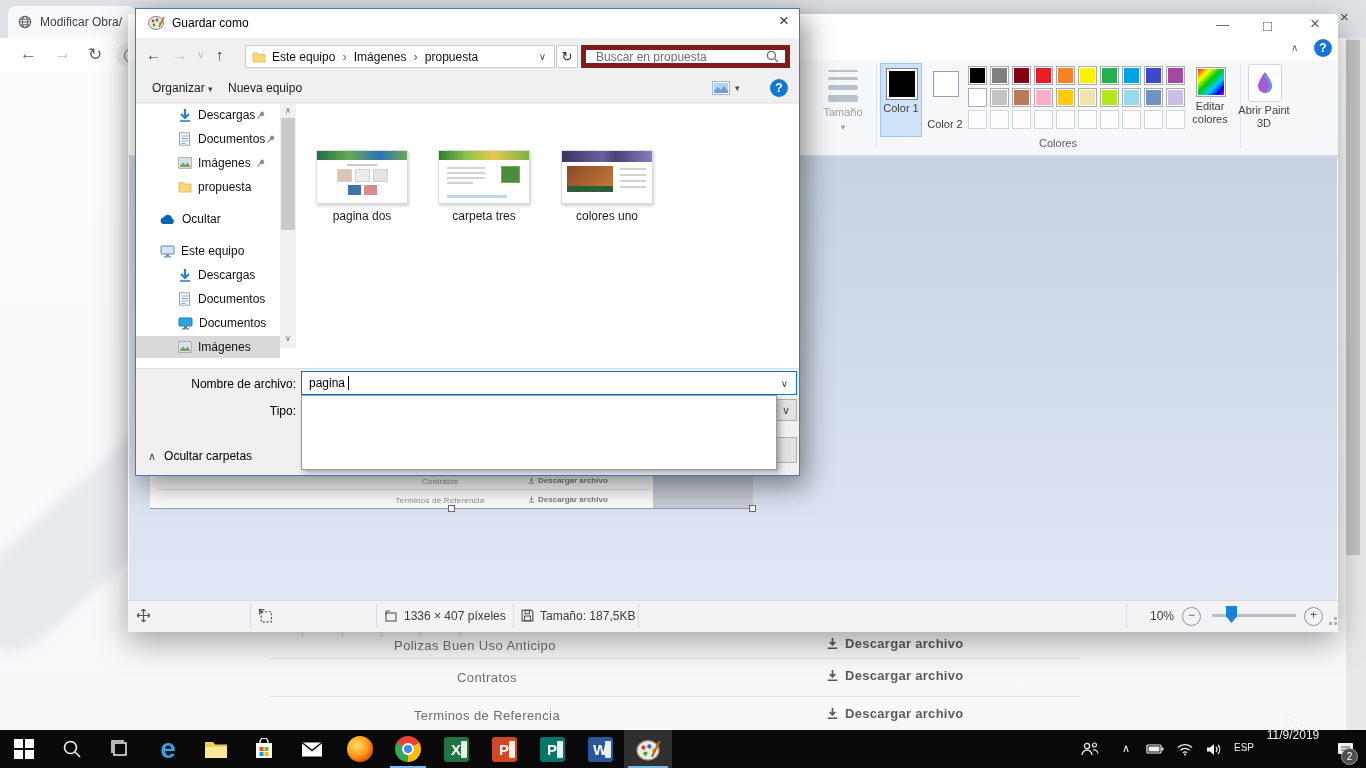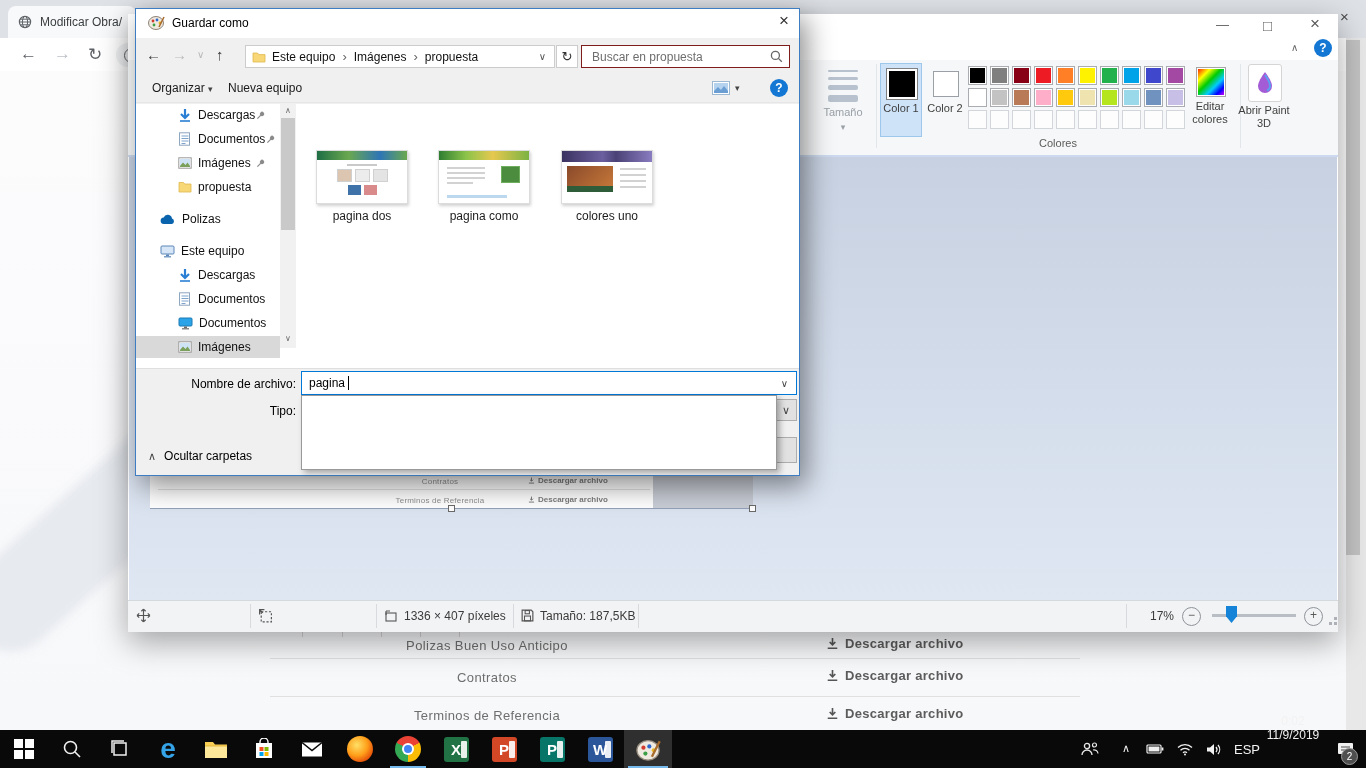--- a/index.html
+++ b/index.html
@@ -70,21 +70,21 @@
           box-sizing:border-box;box-shadow:6px 10px 26px rgba(0,0,0,.45)}
   .dlg-title{left:136px;top:9px;width:663px;height:29px;background:#fff}
   .dlg-title-text{font-size:12px;color:#000}
   .dlg-nav{font-size:15px;color:#3a3a3a}
   .dlg-nav.dis{color:#b9b9b9}
   .crumbbox{left:245px;top:45px;width:310px;height:23px;background:#fff;border:1px solid #cccccc;box-sizing:border-box;
             display:flex;align-items:center;font-size:12px;color:#111}
   .crumb-sep{color:#666;margin:0 7px;font-size:13px}
   .refreshbox{left:556px;top:45px;width:22px;height:23px;background:#fff;border:1px solid #ccc;box-sizing:border-box;
               text-align:center;line-height:21px;font-size:13px;color:#333}
-  .searchbox{left:581px;top:45px;width:209px;height:23px;background:#fff;border:1px solid #7f1d1d;box-sizing:border-box;
+  .searchbox{left:581px;top:45px;width:209px;height:23px;background:#fff;border:5px solid #7f1d1d;box-sizing:border-box;
              display:flex;align-items:center;justify-content:space-between;padding:0 6px 0 8px}
   .searchbox input{border:none;outline:none;font-size:12px;color:#333;width:160px;font-family:inherit;background:transparent}
   .searchbox input::placeholder{color:#6e6e6e}
   .dlg-toolbtn{font-size:12px;color:#1a1a1a}
   .helpbtn{width:18px;height:18px;border-radius:50%;background:#1377d3;color:#fff;font-size:12px;font-weight:bold;
            text-align:center;line-height:18px}
   .dlg-body{left:136px;top:104px;width:663px;height:264px;background:#fff}
   .sb-item{left:136px;height:22px;width:144px;display:flex;align-items:center;font-size:12px;color:#111}
   .sb-item.sel{background:#d9d9d9}
   .sb-sb-track{left:280px;top:104px;width:16px;height:244px;background:#f1f1f1}
@@ -108,21 +108,21 @@
 
   
   .taskbar{left:0;top:730px;width:1366px;height:38px;background:#090909}
   .tb-btn{top:730px;width:48px;height:38px;display:flex;align-items:center;justify-content:center}
   .tb-btn.active{background:#2f2f2f}
   .tb-underline{top:766px;height:2px;background:#76b9ed}
   .office-ico{width:25px;height:25px;border-radius:3px;color:#fff;font-weight:bold;font-size:15px;
               display:flex;align-items:center;justify-content:center;position:relative}
   .office-ico i{position:absolute;right:2px;top:4px;width:6px;height:17px;background:#fff;opacity:.9;border-radius:1px;font-style:normal}
   .edge-e{font-size:28px;font-weight:bold;color:#35a3e8;line-height:28px}
-  .tray-text{color:#f2f2f2;font-size:13px}
+  .tray-text{color:#f2f2f2;font-size:10px}
   .clock{color:#f2f2f2;font-size:12px;text-align:center;line-height:14px}
   .badge{width:15px;height:15px;border-radius:50%;background:#4f4f4f;border:1px solid #9a9a9a;color:#fff;
          font-size:10px;text-align:center;line-height:15px}
 </style>
 </head>
 <body>
 
 <div class="abs tabstrip"></div>
 <div class="abs tab">
   <span>
@@ -144,21 +144,21 @@
 </div>
 <div class="abs page-bg"></div>
 <div class="abs swoosh"></div>
 
 <div class="abs hdr-tick" style="left:302px"></div>
 <div class="abs hdr-tick" style="left:342px"></div>
 <div class="abs hdr-tick" style="left:381px"></div>
 <div class="abs hdr-tick" style="left:420px"></div>
 <div class="abs hdr-tick" style="left:459px"></div>
 
-<div class="abs ptable-label" style="left:272px;top:638px">Polizas Buen Uso Anticipo</div>
+<div class="abs ptable-label" style="left:260px;top:638px">Polizas Buen Uso Anticipo</div>
 <div class="abs ptable-link" style="left:826px;top:636px">
   <span>
       <svg width="13" height="13" viewBox="0 0 12 12">
         <path d="M6 1v6M3.4 4.6L6 7.2l2.6-2.6M1.6 10.4h8.8" stroke="#555" stroke-width="1.5" fill="none"></path>
       </svg>
     </span>
   <span>Descargar archivo</span>
 </div>
 <div class="abs ptable-div" style="top:658px"></div>
 <div class="abs ptable-label" style="left:272px;top:670px">Contratos</div>
@@ -199,21 +199,21 @@
   <div class="bar" style="width:30px;height:7px;opacity:.55"></div>
 </div>
 <div class="abs rib-label dis" style="left:816px;top:106px;width:54px">Tamaño</div>
 <div class="abs rib-label dis" style="left:816px;top:121px;width:54px;font-size:9px">▾</div>
 <div class="abs rib-sep" style="left:876px"></div>
 
 <div class="abs color-btn-sel"></div>
 <div class="abs swatch1"></div>
 <div class="abs rib-label" style="left:880px;top:102px;width:42px">Color 1</div>
 <div class="abs swatch2"></div>
-<div class="abs rib-label" style="left:926px;top:102px;width:38px">Color 2</div>
+<div class="abs rib-label" style="left:926px;top:118px;width:38px">Color 2</div>
 
 <div class="abs pcell" style="left: 968px; top: 66px; background: rgb(0, 0, 0);"></div>
 <div class="abs pcell" style="left: 990px; top: 66px; background: rgb(127, 127, 127);"></div>
 <div class="abs pcell" style="left: 1012px; top: 66px; background: rgb(136, 0, 21);"></div>
 <div class="abs pcell" style="left: 1034px; top: 66px; background: rgb(237, 28, 36);"></div>
 <div class="abs pcell" style="left: 1056px; top: 66px; background: rgb(255, 127, 39);"></div>
 <div class="abs pcell" style="left: 1078px; top: 66px; background: rgb(255, 242, 0);"></div>
 <div class="abs pcell" style="left: 1100px; top: 66px; background: rgb(34, 177, 76);"></div>
 <div class="abs pcell" style="left: 1122px; top: 66px; background: rgb(0, 162, 232);"></div>
 <div class="abs pcell" style="left: 1144px; top: 66px; background: rgb(63, 72, 204);"></div>
@@ -298,21 +298,21 @@
 <div class="abs" style="left:520px;top:608px">
   <svg width="15" height="15" viewBox="0 0 14 14">
       <path d="M2 2h8.5L12 3.5V12H2z" fill="none" stroke="#555" stroke-width="1.1"></path>
       <rect x="4.2" y="7.5" width="5.6" height="4.5" fill="none" stroke="#555" stroke-width="1"></rect>
       <rect x="4.8" y="2.4" width="4" height="3" fill="none" stroke="#555" stroke-width="1"></rect>
     </svg>
 </div>
 <div class="abs st-text" style="left:540px">Tamaño: 187,5KB</div>
 <div class="abs st-sep" style="left:638px"></div>
 <div class="abs st-sep" style="left:1126px"></div>
-<div class="abs st-text" style="left:1150px">17%</div>
+<div class="abs st-text" style="left:1150px">10%</div>
 <div class="abs zoom-circle" style="left:1182px">−</div>
 <div class="abs zoom-track"></div>
 <div class="abs zoom-thumb"></div>
 <div class="abs zoom-circle" style="left:1304px">+</div>
 <div class="abs grip-dot" style="left:1334px;top:622px"></div>
 <div class="abs grip-dot" style="left:1329px;top:622px"></div>
 <div class="abs grip-dot" style="left:1334px;top:617px"></div>
 
 <div class="abs dialog"></div>
 <div class="abs dlg-title"></div>
@@ -433,21 +433,21 @@
       </svg>
     </span>
   <span style="margin-left:6px">propuesta</span>
 </div>
 <div class="abs sb-item" style="top:208px">
   <span style="margin-left:24px">
       <svg width="16" height="11" viewBox="0 0 16 11">
         <path d="M4 10a3.2 3.2 0 01-.3-6.4A4.3 4.3 0 0112 4.6 2.8 2.8 0 0111.8 10z" fill="#0a64ad"></path>
       </svg>
     </span>
-  <span style="margin-left:6px">Polizas</span>
+  <span style="margin-left:6px">Ocultar</span>
 </div>
 <div class="abs sb-item" style="top:240px">
   <span style="margin-left:24px">
       <svg width="15" height="13" viewBox="0 0 15 13">
         <rect x="1" y="1" width="13" height="8" rx="1" fill="#d7e6f7" stroke="#5b87b8" stroke-width="1"></rect>
         <rect x="6" y="9.5" width="3" height="1.6" fill="#5b87b8"></rect>
         <rect x="4" y="11.2" width="7" height="1.2" fill="#5b87b8"></rect>
       </svg>
     </span>
   <span style="margin-left:6px">Este equipo</span>
@@ -517,21 +517,21 @@
     <div style="height:9px;background:linear-gradient(90deg,#2f7d32,#8bc34a 30%,#e6c84f 60%,#7cb342)"></div>
     <div style="position:absolute;left:8px;top:16px">
       <div style="width:38px;height:2px;background:#d2d2d2;margin-bottom:3px"></div>
       <div style="width:38px;height:2px;background:#d2d2d2;margin-bottom:3px"></div>
       <div style="width:38px;height:2px;background:#d2d2d2;margin-bottom:3px"></div>
       <div style="width:26px;height:2px;background:#d2d2d2"></div>
     </div>
     <div style="position:absolute;right:9px;top:15px;width:17px;height:15px;background:#4c8c3f;border:1px solid #6fae5c"></div>
     <div style="position:absolute;left:8px;bottom:5px;width:60px;height:3px;background:#bcd8ef"></div>
   </div>
-  <div class="fname">pagina como</div>
+  <div class="fname">carpeta tres</div>
 </div>
 <div class="abs file-item" style="left:549px">
   <div class="thumb">
     <div style="height:11px;background:linear-gradient(90deg,#3b3360,#6c5fa0 45%,#4a4276 60%,#8a7cc0)"></div>
     <div style="position:absolute;left:5px;top:15px;width:46px;height:25px;background:linear-gradient(135deg,#8a4a2a,#c97a3a)"></div>
     <div style="position:absolute;left:5px;top:35px;width:46px;height:6px;background:#2f5d3a"></div>
     <div style="position:absolute;right:6px;top:17px">
       <div style="width:26px;height:2px;background:#d2d2d2;margin-bottom:4px"></div>
       <div style="width:26px;height:2px;background:#d2d2d2;margin-bottom:4px"></div>
       <div style="width:26px;height:2px;background:#d2d2d2;margin-bottom:4px"></div>

